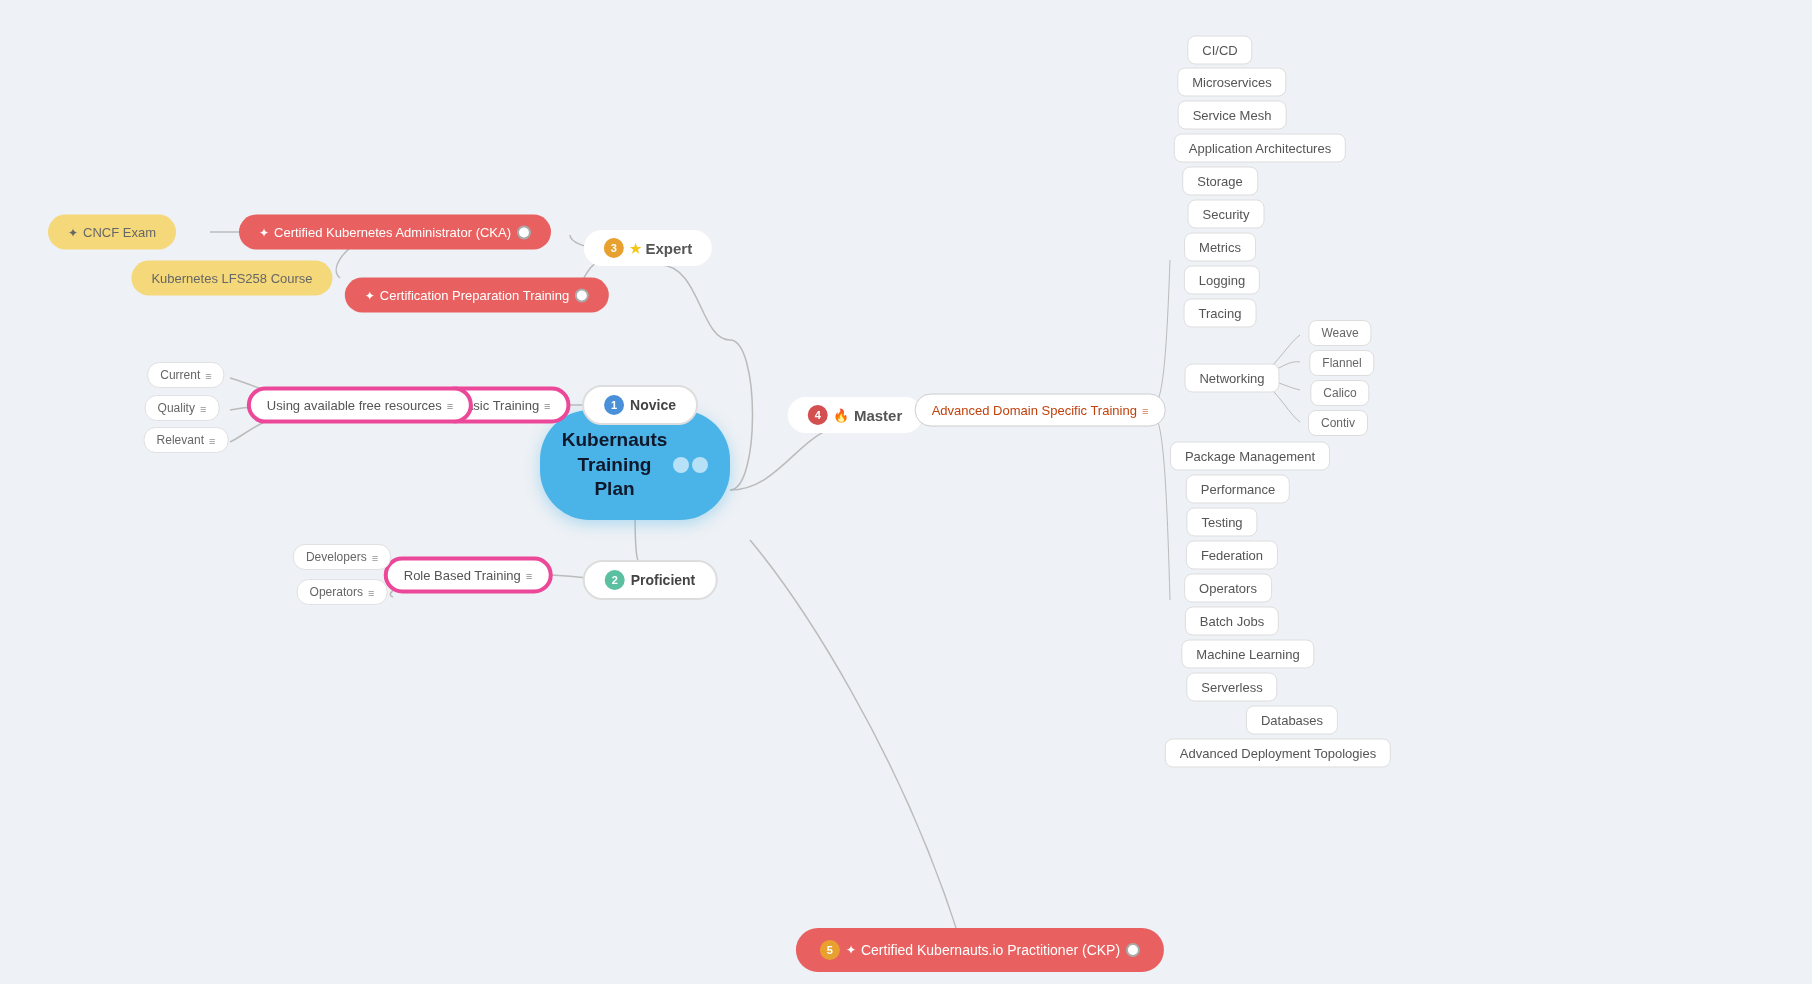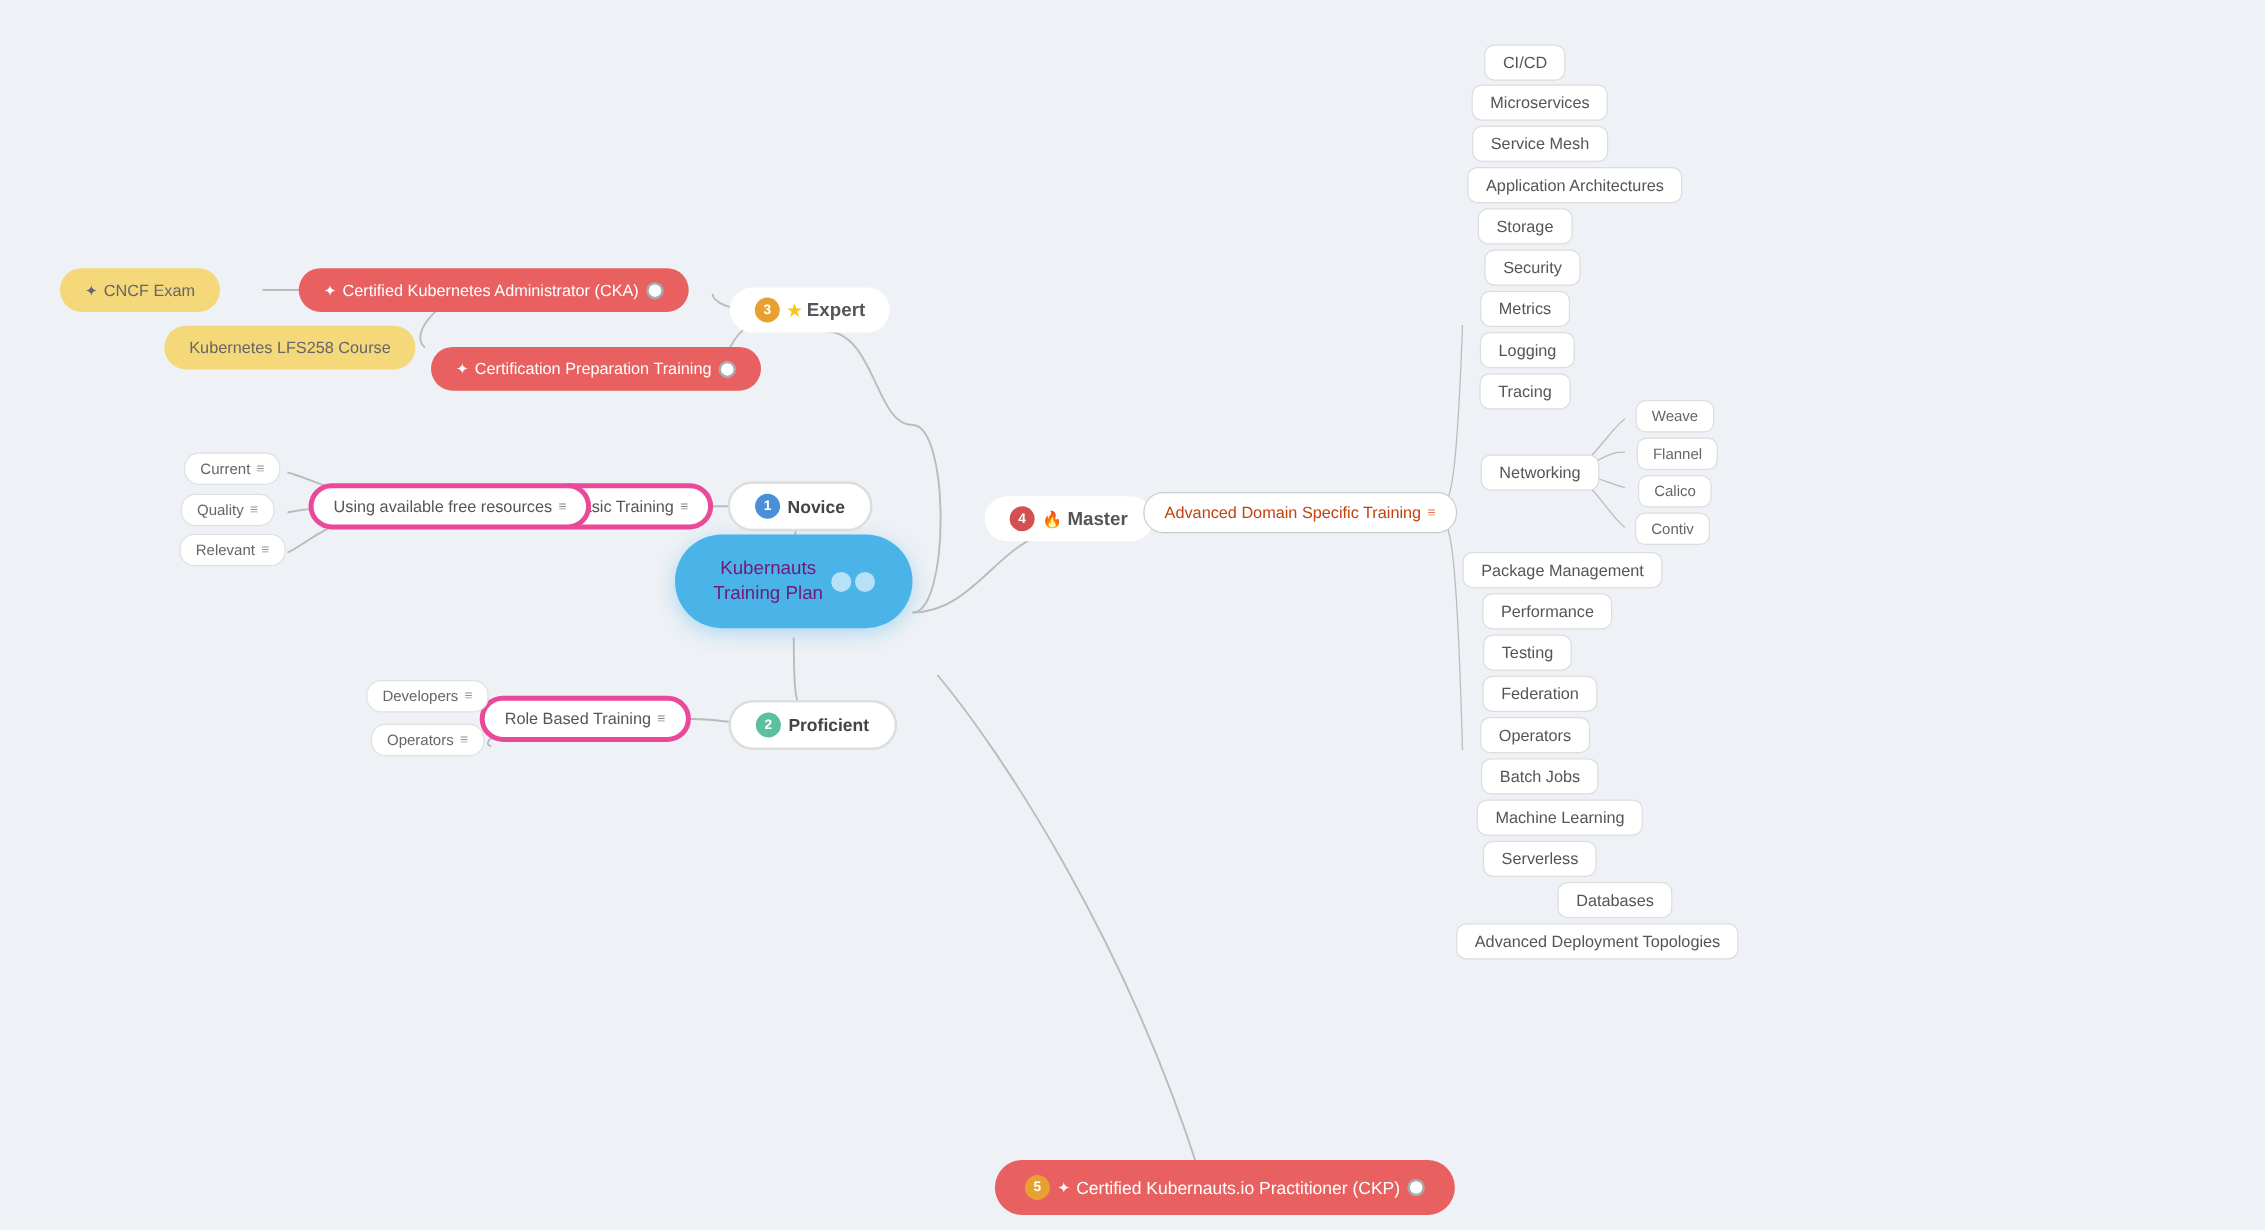--- a/index.html
+++ b/index.html
@@ -35,25 +35,25 @@
       align-items: center;
       justify-content: center;
       text-align: center;
       white-space: nowrap;
       cursor: pointer;
     }
 
     
     .node-central {
       background: #4ab3e8;
-      color: #701a75;
+      color: #0f172a;
       border-radius: 50px;
       padding: 18px 30px;
-      font-size: 15px;
-      font-weight: 400;
+      font-size: 19px;
+      font-weight: 700;
       width: 190px;
       white-space: normal;
       line-height: 1.3;
       box-shadow: 0 4px 15px rgba(74,179,232,0.4);
     }
 
     .node-expert {
       background: white;
       color: #555;
       border-radius: 30px;
@@ -122,20 +122,21 @@
     }
 
     
     .node-text {
       background: white;
       border: 1px solid #e0e0e0;
       border-radius: 12px;
       padding: 5px 12px;
       font-size: 12px;
       color: #666;
+      align-items: flex-end;
     }
 
     
     .node-advanced {
       background: white;
       border: 1px solid #ccc;
       border-radius: 16px;
       padding: 8px 16px;
       font-size: 13px;
       color: #c2410c;

